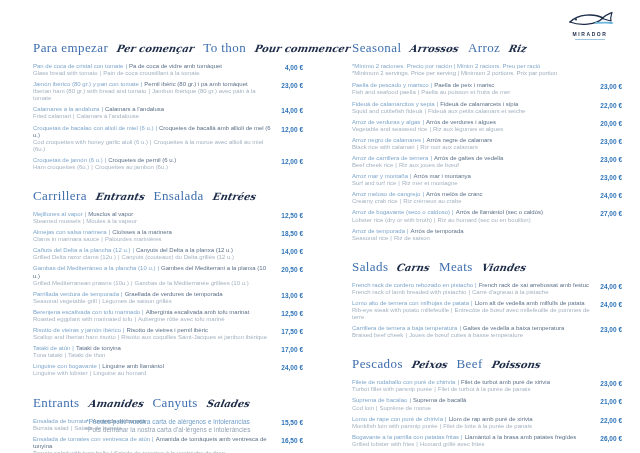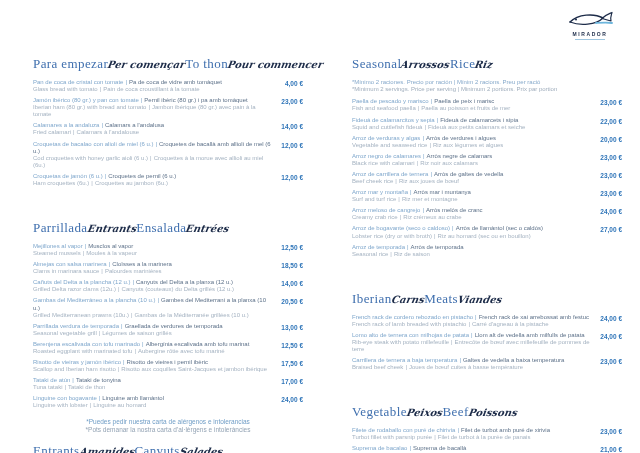--- a/index.html
+++ b/index.html
@@ -12,21 +12,21 @@
   .logo { position:absolute; top:10px; right:20px; width:60px; text-align:center; }
   .logo svg { display:block; margin:0 auto; }
   .logo-title { font-size:5px; font-weight:bold; letter-spacing:1.6px; color:#1d2c49; margin-top:1px; }
   .logo-subline { width:30px; height:1px; background:#9fc6e0; margin:2px auto 0 auto; }
 
   
   .cols { position:absolute; top:40px; left:33px; display:flex; gap:49px; }
   .col { width:270px; display:flex; flex-direction:column; }
 
   .menu-section { margin-bottom:13px; }
-  .sec-head { display:flex; align-items:baseline; margin-bottom:7px; white-space:nowrap;margin-top:16px; }
+  .sec-head { display:flex; align-items:baseline; gap:9px; margin-bottom:7px; white-space:nowrap; }
   .hd-serif { font-family:"Liberation Serif", serif; font-size:13px; color:#3f6fae; letter-spacing:0.4px; }
   .hd-script { font-family:"DejaVu Serif", serif; font-style:italic; font-weight:bold; font-size:10px;
                color:#1d2c49; display:inline-block; transform:skewX(-12deg); }
 
   .sec-note { font-size:6px; line-height:1.2; }
   .sec-note-0 { color:#86a9cb; }
   .sec-note-1 { color:#9fadbc; margin-bottom:5px; }
 
   .item { display:flex; justify-content:space-between; align-items:flex-start; margin-bottom:4px; }
   .item-text { flex:1; padding-right:10px; }
@@ -100,21 +100,21 @@
           <div class="item">
             <div class="item-text">
               <div class="l1"><span class="es">Croquetas de jamón (6 u.)</span><span class="sep">|</span><span class="ca">Croquetes de pernil (6 u.)</span></div>
               <div class="l2"><span class="en">Ham croquettes (6u.)</span><span class="sep">|</span><span class="fr">Croquettes au jambon (6u.)</span></div>
             </div>
             <div class="price">12,00 €</div>
           </div>
         </section>
         <section class="menu-section">
           <div class="sec-head">
-            <span class="hd-serif">Parrillada</span>
+            <span class="hd-serif">Carrillera</span>
             <span class="hd-script">Entrants</span>
             <span class="hd-serif">Ensalada</span>
             <span class="hd-script">Entrées</span>
           </div>
           <div class="item">
             <div class="item-text">
               <div class="l1"><span class="es">Mejillones al vapor</span><span class="sep">|</span><span class="ca">Musclos al vapor</span></div>
               <div class="l2"><span class="en">Steamed mussels</span><span class="sep">|</span><span class="fr">Moules à la vapeur</span></div>
             </div>
             <div class="price">12,50 €</div>
@@ -197,21 +197,21 @@
             </div>
             <div class="price">16,50 €</div>
           </div>
         </section>
       </div>
     <div class="col">
         <section class="menu-section">
           <div class="sec-head">
             <span class="hd-serif">Seasonal</span>
             <span class="hd-script">Arrossos</span>
-            <span class="hd-serif">Rice</span>
+            <span class="hd-serif">Arroz</span>
             <span class="hd-script">Riz</span>
           </div>
           <div class="sec-note sec-note-0">*Mínimo 2 raciones. Precio por ración | Mínim 2 racions. Preu per ració</div>
           <div class="sec-note sec-note-1">*Minimum 2 servings. Price per serving | Minimum 2 portions. Prix par portion</div>
           <div class="item">
             <div class="item-text">
               <div class="l1"><span class="es">Paella de pescado y marisco</span><span class="sep">|</span><span class="ca">Paella de peix i marisc</span></div>
               <div class="l2"><span class="en">Fish and seafood paella</span><span class="sep">|</span><span class="fr">Paella au poisson et fruits de mer</span></div>
             </div>
             <div class="price">23,00 €</div>
@@ -268,21 +268,21 @@
           <div class="item">
             <div class="item-text">
               <div class="l1"><span class="es">Arroz de temporada</span><span class="sep">|</span><span class="ca">Arròs de temporada</span></div>
               <div class="l2"><span class="en">Seasonal rice</span><span class="sep">|</span><span class="fr">Riz de saison</span></div>
             </div>
             <div class="price"></div>
           </div>
         </section>
         <section class="menu-section">
           <div class="sec-head">
-            <span class="hd-serif">Iberian</span>
+            <span class="hd-serif">Salads</span>
             <span class="hd-script">Carns</span>
             <span class="hd-serif">Meats</span>
             <span class="hd-script">Viandes</span>
           </div>
           <div class="item">
             <div class="item-text">
               <div class="l1"><span class="es">French rack de cordero rebozado en pistacho</span><span class="sep">|</span><span class="ca">French rack de xai arrebossat amb festuc</span></div>
               <div class="l2"><span class="en">French rack of lamb breaded with pistachio</span><span class="sep">|</span><span class="fr">Carré d'agneau à la pistache</span></div>
             </div>
             <div class="price">24,00 €</div>
@@ -297,21 +297,21 @@
           <div class="item">
             <div class="item-text">
               <div class="l1"><span class="es">Carrillera de ternera a baja temperatura</span><span class="sep">|</span><span class="ca">Galtes de vedella a baixa temperatura</span></div>
               <div class="l2"><span class="en">Braised beef cheek</span><span class="sep">|</span><span class="fr">Joues de bœuf cuites à basse température</span></div>
             </div>
             <div class="price">23,00 €</div>
           </div>
         </section>
         <section class="menu-section">
           <div class="sec-head">
-            <span class="hd-serif">Vegetable</span>
+            <span class="hd-serif">Pescados</span>
             <span class="hd-script">Peixos</span>
             <span class="hd-serif">Beef</span>
             <span class="hd-script">Poissons</span>
           </div>
           <div class="item">
             <div class="item-text">
               <div class="l1"><span class="es">Filete de rodaballo con puré de chirivía</span><span class="sep">|</span><span class="ca">Filet de turbot amb puré de xirivia</span></div>
               <div class="l2"><span class="en">Turbot fillet with parsnip purée</span><span class="sep">|</span><span class="fr">Filet de turbot à la purée de panais</span></div>
             </div>
             <div class="price">23,00 €</div>

